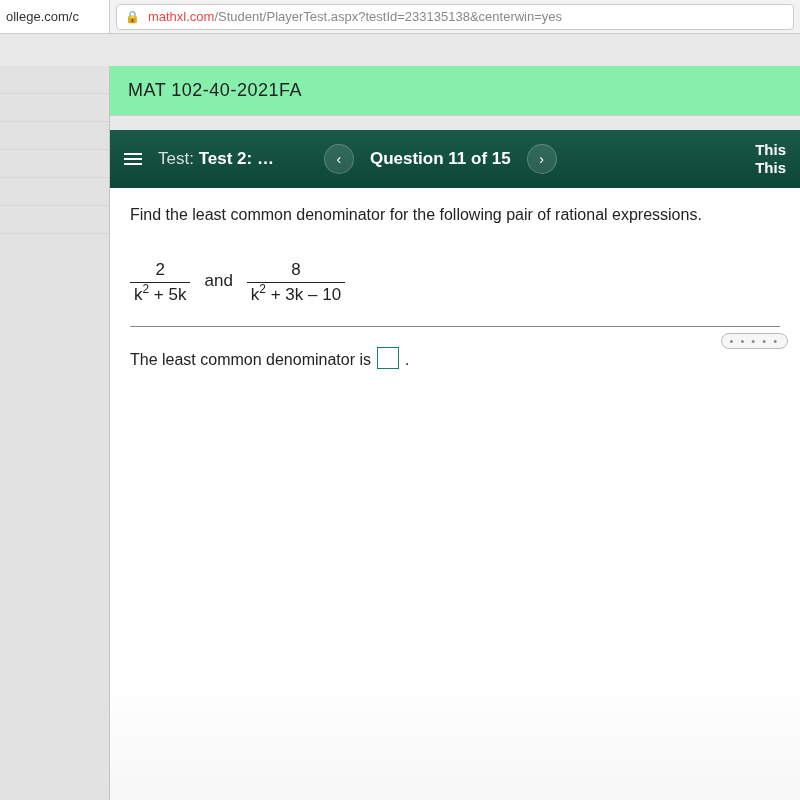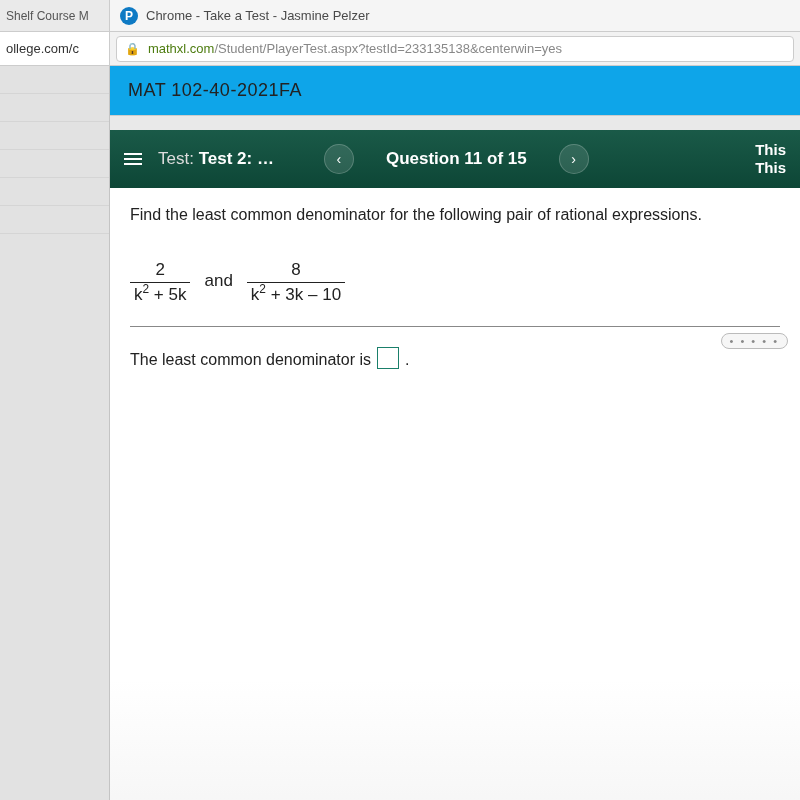--- a/index.html
+++ b/index.html
@@ -85,21 +85,21 @@
     border: 1px solid #ccc;
     border-radius: 4px;
     display: flex;
     align-items: center;
     padding: 0 8px;
     gap: 8px;
     font-size: 13px;
     color: #555;
   }
   .lock-icon { color: #777; font-size: 12px; }
-  .url-dark { color: #4d7c0f; }
+  .url-dark { color: #ef4444; }
   .url-light { color: #888; text-align: center; }
   
   .left-gutter {
     position: absolute;
     left: 0;
     top: 66px;
     width: 110px;
     height: 734px;
     background: #e2e2e2;
     border-right: 1px solid #c4c4c4;
@@ -116,21 +116,21 @@
     bottom: 0;
     background: #fff;
     display: flex;
     flex-direction: column;
   }
   .course-title {
     padding: 14px 18px;
     font-size: 18px;
     color: #222;
     border-bottom: 1px solid #ccc;
-    background: #0ea5e9;
+    background: #86efac;
     letter-spacing: 0.5px;
   }
   .spacer-band {
     height: 14px;
     background: #e9e9e9;
   }
   
   .test-header {
     background: #0f4f3e;
     background: linear-gradient(#1a5a48, #0d4636);
@@ -156,21 +156,21 @@
   .nav-circle {
     width: 30px; height: 30px;
     border-radius: 50%;
     background: rgba(255,255,255,0.12);
     display: flex; align-items: center; justify-content: center;
     color: #fff;
     font-size: 14px;
     cursor: pointer;
     border: 1px solid rgba(255,255,255,0.2);
   }
-  .q-count { font-weight: bold; flex: 0 0 auto; margin: 0 16px; }
+  .q-count { font-weight: bold; flex: 0 0 auto; margin: 0 0; }
   .this-box {
     margin-left: auto;
     text-align: left;
     font-size: 15px;
     font-weight: bold;
     line-height: 1.2;
   }
   
   .question-body {
     padding: 18px 20px;
@@ -232,31 +232,20 @@
     background: linear-gradient(rgba(255,255,255,0), rgba(200,200,200,0.15));
     pointer-events: none;
   }
   .flex-spacer { flex: 0 0 18px; }
 </style>
 </head>
 <body>
 
 <div class="window-frame">
 
-  <div class="os-titlebar">
-    <div class="tab-stub">
-      <span>Shelf Course M</span>
-    </div>
-    <div class="chrome-title">
-      <div class="pearson-icon">
-        <span>P</span>
-      </div>
-      <span>Chrome - Take a Test - Jasmine Pelzer</span>
-    </div>
-  </div>
 
   <div class="addr-row">
     <div class="tab-stub2">
       <span>ollege.com/c</span>
     </div>
     <div class="addr-bar">
       <span class="lock-icon">🔒</span>
       <span>
         <span class="url-dark">mathxl.com</span><span class="url-light">/Student/PlayerTest.aspx?testId=233135138&amp;centerwin=yes</span>
       </span>

